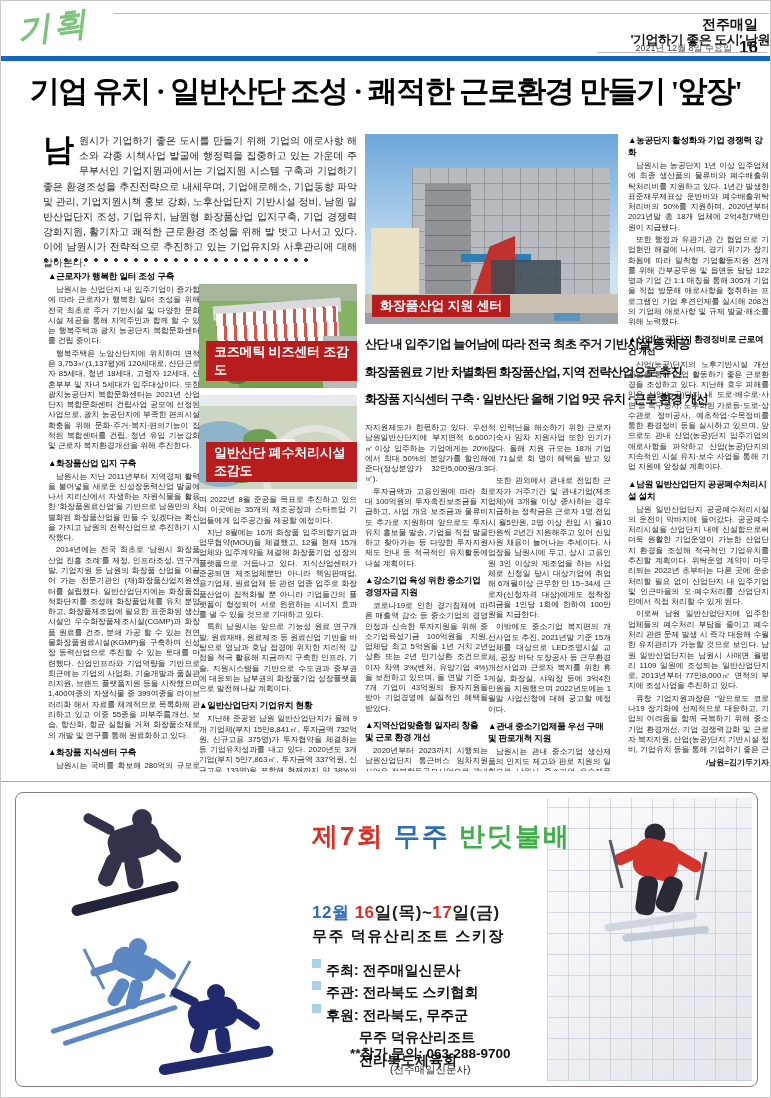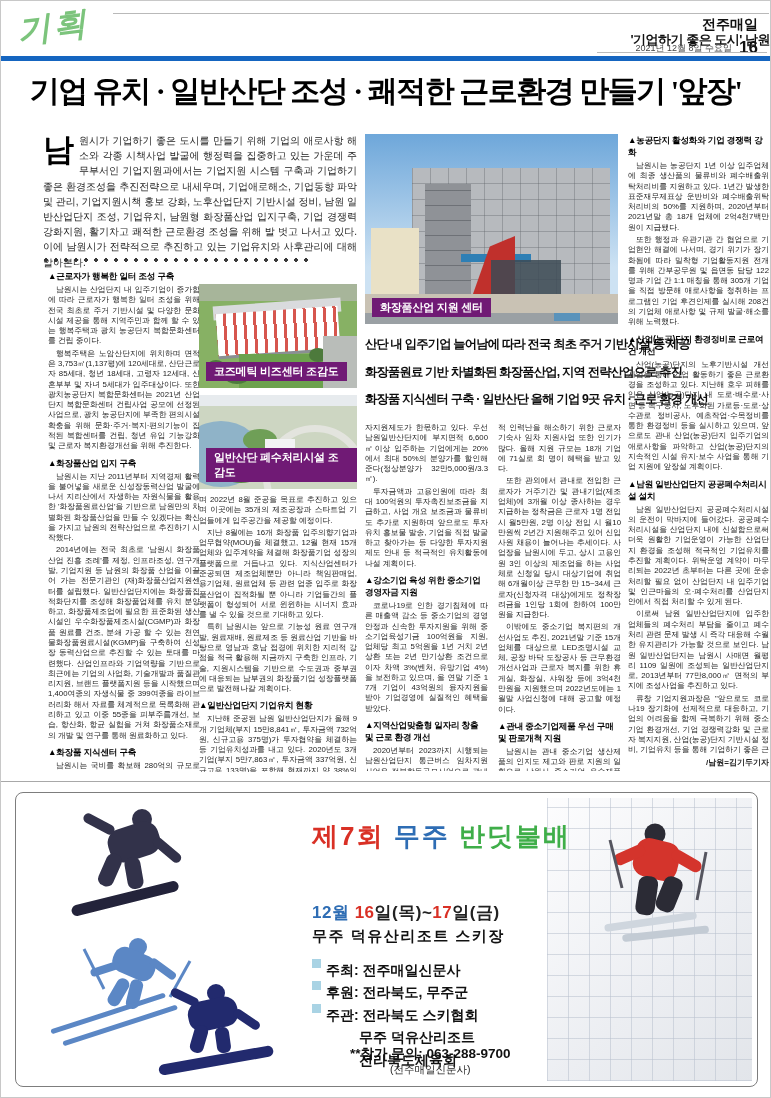--- a/index.html
+++ b/index.html
@@ -28,21 +28,21 @@
         background-image:radial-gradient(circle at 3px 3px,#3a3a3a 1.7px,transparent 2.1px);
         background-size:10px 6px;background-repeat:repeat-x;}
   
   .colbox{position:absolute;overflow:hidden;}
   .bp{font-size:7.8px;line-height:1.32;text-align:justify;word-break:break-all;margin:0 0 2px;text-indent:8px;color:#222;}
   .bp.noind{text-indent:0;}
   .sec-h{font-size:8.6px;font-weight:bold;margin:6px 0 2px;color:#000;letter-spacing:-0.2px;}
   .sec-h:first-child{margin-top:0;}
   
   .imgframe{position:relative;overflow:hidden;background:#9db8c9;}
-  .cap-badge{position:absolute;left:7px;bottom:7px;background:#701a75;color:#fff;font-size:11px;
+  .cap-badge{position:absolute;left:7px;bottom:7px;background:#b91c1c;color:#fff;font-size:13px;
              font-weight:bold;padding:2px 8px;letter-spacing:-0.2px;}
   
   .ph-sky{position:absolute;inset:0;background:linear-gradient(#6ea7da,#cde2f3 70%);}
   .ph-ground{position:absolute;left:0;right:0;bottom:0;height:30px;background:#c9c2b4;}
   .ph-road{position:absolute;left:0;right:0;bottom:0;height:11px;background:#9aa0a4;}
   .ph-bldg{position:absolute;right:8px;bottom:28px;width:198px;height:128px;background:#b7babe;
            background-image:repeating-linear-gradient(0deg,rgba(90,95,100,.35) 0 1px,transparent 1px 16px),
                             repeating-linear-gradient(90deg,rgba(90,95,100,.35) 0 1px,transparent 1px 18px);}
   .ph-bldg-left{position:absolute;left:60px;bottom:28px;width:46px;height:112px;background:#8f9297;
            background-image:repeating-linear-gradient(0deg,rgba(60,64,70,.4) 0 1px,transparent 1px 15px);}
@@ -66,21 +66,21 @@
   .r2-water{position:absolute;left:-18px;top:26px;width:80px;height:66px;border-radius:50%;background:#8fb3c8;}
   .r2-g1,.r2-g2,.r2-g3{position:absolute;border-radius:50%;background:#6f9f57;}
   .r2-g2{background:#5c8a48;} .r2-g3{background:#7cab60;}
   .r2-b1,.r2-b2{position:absolute;background:#f2f3f4;box-shadow:0 2px 0 #7e838a;}
   .r2-road{position:absolute;right:-10px;top:30px;width:90px;height:90px;border:7px solid #e3e4de;
            border-radius:50%;background:transparent;}
   
   .standfirst{position:absolute;left:364px;top:330px;width:256px;}
   .standfirst div{font-size:12.3px;font-weight:bold;letter-spacing:-0.8px;line-height:2.25;color:#0c0c0c;white-space:nowrap;}
   
-  .twincols{position:absolute;left:364px;top:422px;width:256px;height:348px;display:flex;gap:10px;}
+  .twincols{position:absolute;left:364px;top:422px;width:256px;height:348px;display:flex;}
   .twincols .tc{width:123px;overflow:hidden;}
   
   .byline{position:absolute;left:627px;top:756px;width:141px;text-align:right;font-size:8px;font-weight:bold;
           background:#fff;color:#222;}
   
   .ad-sep{position:absolute;left:0;right:0;top:780px;height:1px;background:#a8a8a8;}
   .adbox{position:absolute;left:14px;top:791px;width:741px;height:293px;border:1px solid #7d7d7d;
          border-radius:8px;background:#fff;overflow:hidden;}
   .mosaic{position:absolute;right:5px;top:5px;bottom:5px;width:205px;background:#f4f5f7;
           background-image:repeating-linear-gradient(0deg,rgba(185,193,206,.55) 0 1px,transparent 1px 21px),
@@ -266,22 +266,22 @@
       <span class="c-red">제7회</span>
       <span class="c-blue">무주</span>
       <span class="c-green">반딧불배</span>
     </div>
     <div class="ad-date">
       <span class="m">12월 </span><span class="d">16</span><span>일(목)~</span><span class="d">17</span><span>일(금)</span>
     </div>
     <div class="ad-venue">무주 덕유산리조트 스키장</div>
     <div class="ad-org">
       <div><span class="sq"></span><span>주최: </span><span>전주매일신문사</span></div>
+      <div><span class="sq"></span><span>주관: </span><span>전라북도 스키협회</span></div>
       <div><span class="sq"></span><span>후원: </span><span>전라북도, 무주군</span></div>
-      <div><span class="sq"></span><span>주관: </span><span>전라북도 스키협회</span></div>
       <div class="sp-extra">무주 덕유산리조트</div>
       <div class="sp-extra">전라북도체육회</div>
     </div>
     <div class="ad-contact">
       <div>**참가 문의: 063-288-9700</div>
       <div class="sub">(전주매일신문사)</div>
     </div>
   </div>
 
 </div>

